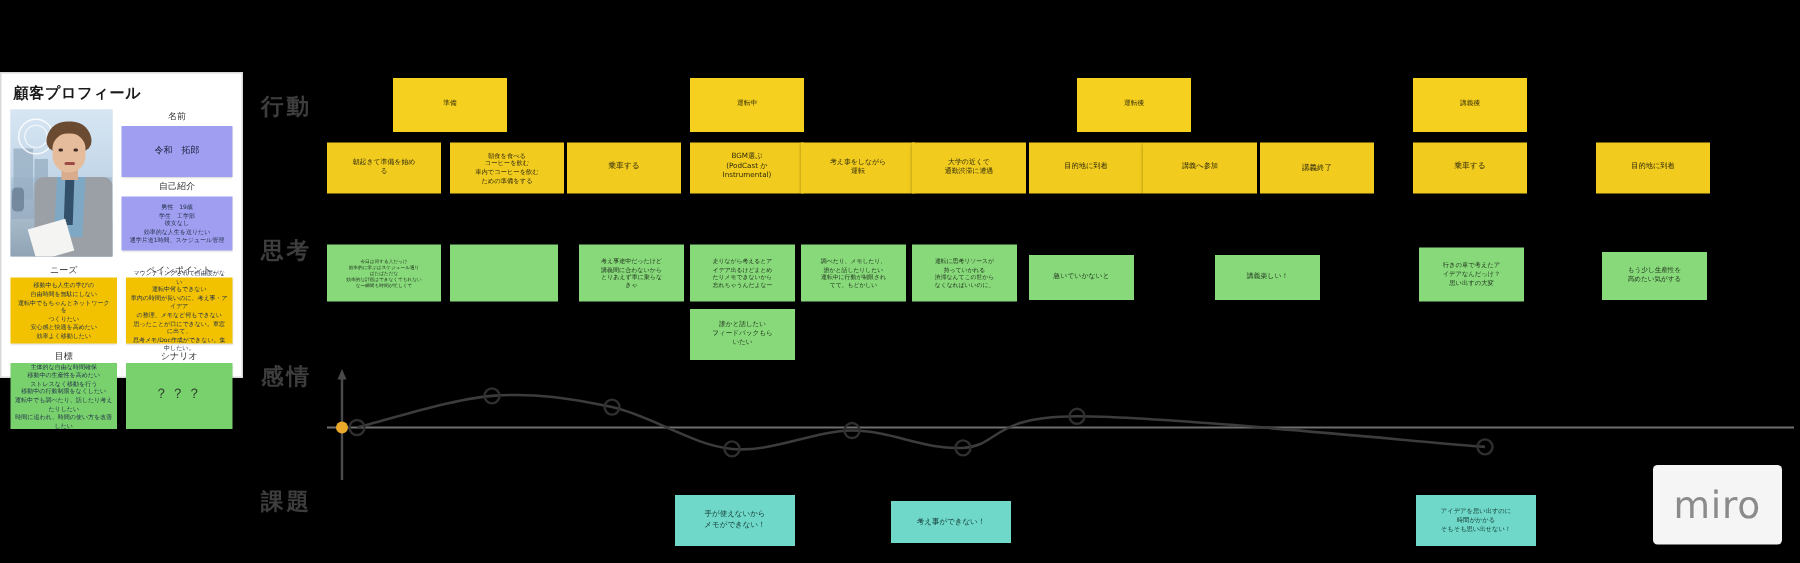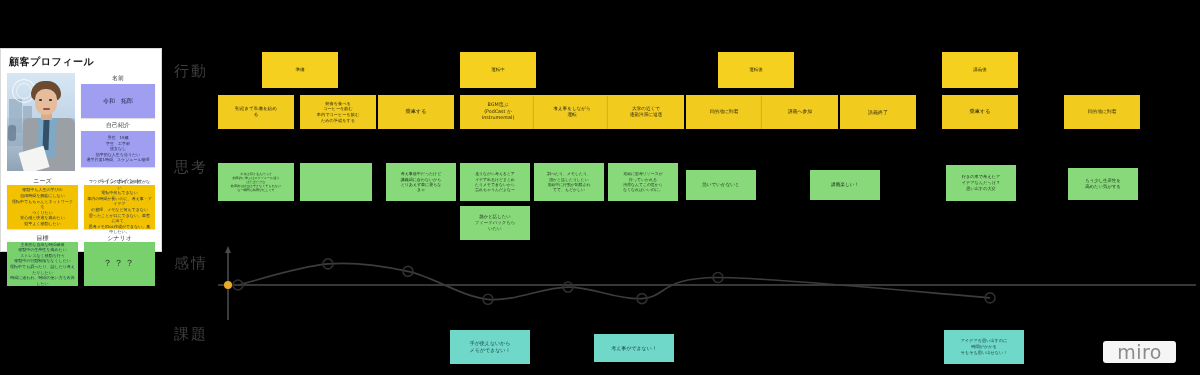--- a/index.html
+++ b/index.html
@@ -56,21 +56,21 @@
   .intro-note{height:36px;display:flex;align-items:center;justify-content:center;}
   .grid2{display:grid;grid-template-columns:1fr 1fr;gap:4px 6px;margin-top:5px;}
   .cell{display:flex;flex-direction:column;}
   .yellowc{background:#f2c200;}
   .greenc{background:#79d16d;}
   .box-h{height:44px;display:flex;align-items:center;justify-content:center;}
   .qmark{font-size:9px;letter-spacing:2px;color:#2d3b2a;}
 
   
   .row-label{
-    position:absolute;left:174px;color:#3d3d3d;font-size:15px;font-weight:400;letter-spacing:2px;
+    position:absolute;left:174px;color:#3d3d3d;font-size:15px;font-weight:700;letter-spacing:2px;
   }
 
   
   .board-title{
     position:absolute;left:205px;top:3px;font-size:8px;line-height:12px;color:#3a3a3a;
     font-weight:700;white-space:pre-line;letter-spacing:.3px;
   }
 
   
   .sticky{
@@ -81,22 +81,22 @@
   .st-yellow{background:#f2cb1f;color:#2e2a0c;}
   .st-phase{background:#f6d01e;color:#2e2a0c;}
   .st-green{background:#87d97a;color:#1f2e1c;}
   .st-teal{background:#6fd8c8;color:#123b35;}
 
   
   .curve-wrap{position:absolute;left:210px;top:244px;width:990px;height:80px;}
 
   
   .miro{
-    position:absolute;right:24px;bottom:12px;background:#f5f5f5;border-radius:3px;
-    padding:0 14px;font-size:19px;color:#8b8b8b;letter-spacing:.5px;font-weight:400;
+    position:absolute;right:12px;bottom:12px;background:#f5f5f5;border-radius:3px;
+    padding:12px 14px;font-size:25px;color:#8b8b8b;letter-spacing:.5px;font-weight:400;
   }
 </style>
 </head>
 <body>
 
 <div class="board">
 
 
   <div class="persona">
     <div class="persona-title">顧客プロフィール</div>
@@ -161,21 +161,21 @@
       </div>
       <div class="cell">
         <div class="field-label">シナリオ</div>
         <div class="note-sm greenc box-h qmark">？？？</div>
       </div>
     </div>
   </div>
 
   <div class="row-label" style="top:62px">行動</div>
   <div class="row-label" style="top:158px">思考</div>
-  <div class="row-label" style="top:254px">感情</div>
+  <div class="row-label" style="top:242px">感情</div>
   <div class="row-label" style="top:325px">課題</div>
 
   <div class="curve-wrap">
     <svg width="990" height="80" viewBox="0 0 990 80">
       <line x1="18" y1="6" x2="18" y2="76" stroke="#4a4a4a" stroke-width="1.6"></line>
       <polygon points="18,2 15,9 21,9" fill="#4a4a4a"></polygon>
       <line x1="8" y1="41" x2="986" y2="41" stroke="#6f6f6f" stroke-width="1.2"></line>
       <path id="emoPath" fill="none" stroke="#3c3c3c" stroke-width="1.7" d="M28,41 C43,37.486666666666665 89.66666666666667,22.186666666666667 118,19.92 C146.33333333333334,17.653333333333336 171.33333333333334,21.506666666666664 198,27.4 C224.66666666666666,33.29333333333333 251.33333333333334,52.67333333333333 278,55.28 C304.6666666666667,57.88666666666667 332.3333333333333,43.153333333333336 358,43.04 C383.6666666666667,42.92666666666666 407,56.18666666666667 432,54.6 C457,53.013333333333335 450,33.633333333333326 508,33.519999999999996 C566,33.406666666666666 734.6666666666666,50.52 780,53.92"></path>
       <g id="emoPoints">
           <circle cx="28" cy="41" r="5" fill="none" stroke="#2f2f2f" stroke-width="1.6"></circle>

